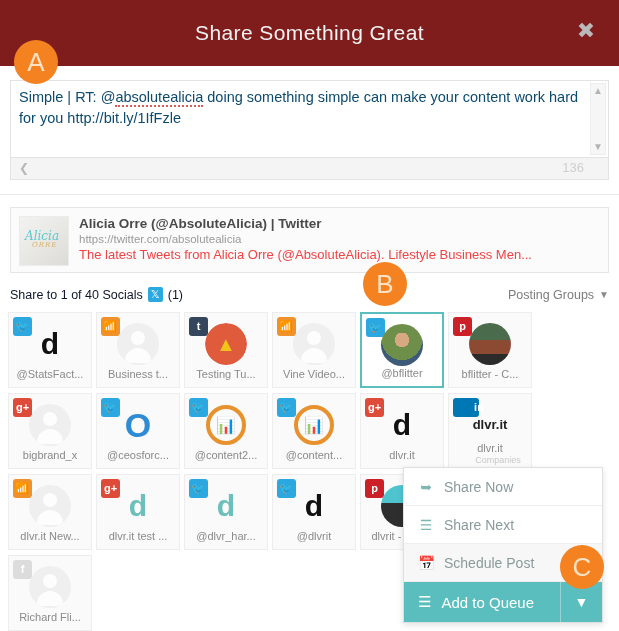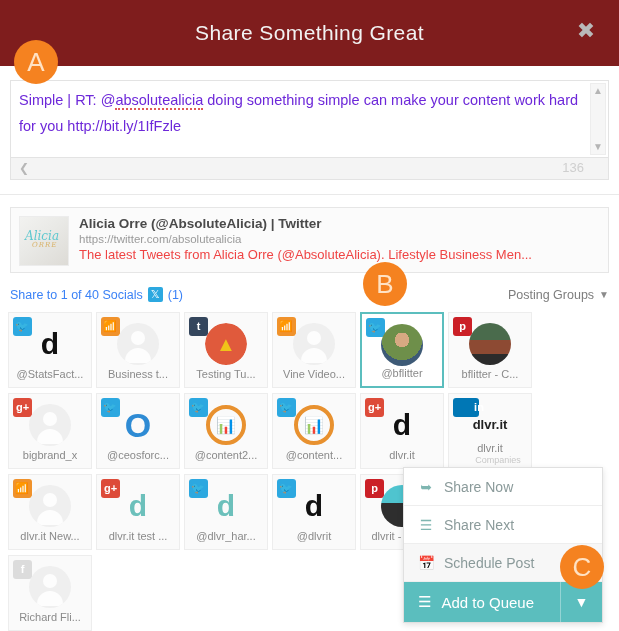--- a/index.html
+++ b/index.html
@@ -56,22 +56,22 @@
   }
   .compose-box {
     position: relative;
     border: 1px solid #e3e3e3;
     background: #fff;
     height: 78px;
     padding: 6px 26px 0 8px;
   }
   .compose-text {
     font-size: 14.5px;
-    line-height: 26px;
-    color: #6d28d9;
+    line-height: 21px;
+    color: #0c4a6e;
     white-space: pre-wrap;
   }
   .spellerr {
     border-bottom: 2px dotted #e05a5a;
     padding-bottom: 0px;
   }
   .v-scroll {
     position: absolute; right: 2px; top: 2px;
     width: 16px; height: 72px;
     background: #f6f6f6;
@@ -139,21 +139,21 @@
     white-space: nowrap; overflow: hidden; text-overflow: ellipsis;
   }
 
   
   .socials-bar {
     margin: 14px 10px 0 10px;
     display: flex; align-items: center; justify-content: space-between;
     position: relative;
   }
   .socials-count {
-    font-size: 12.5px; color: #3b82f6;
+    font-size: 12.5px; color: #0f172a;
     display: flex; align-items: center; gap: 5px;
   }
   .tw-mini {
     width: 15px; height: 15px; border-radius: 2px;
     background: #2ca8e0; position: relative; display:inline-block;
   }
   .tw-mini::after {
     content: "\1D54F"; position:absolute; left:0; top:0; width:100%; height:100%;
     color:#fff; font-size:11px; line-height:15px; text-align:center;
   }

